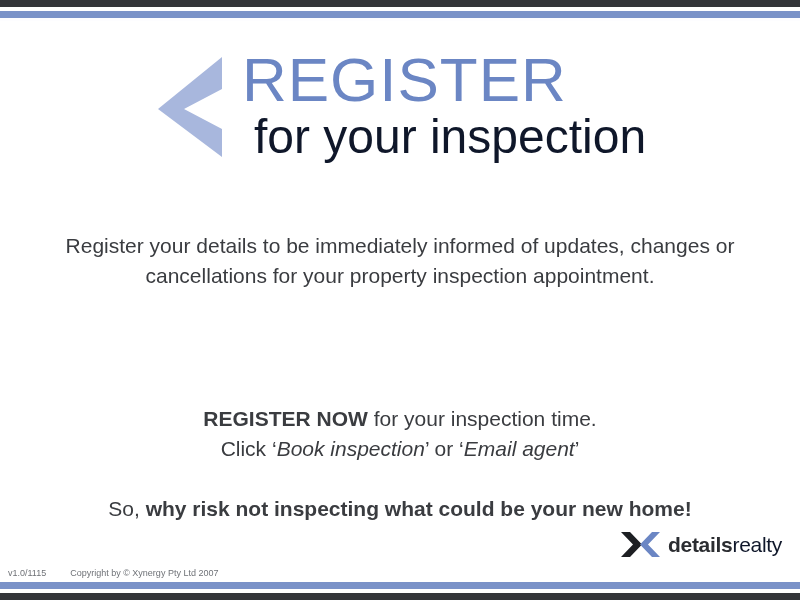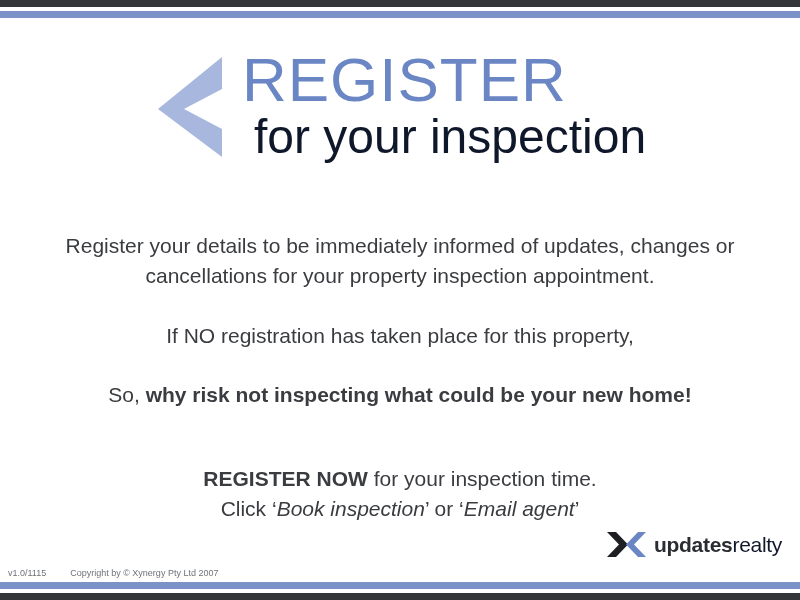--- a/index.html
+++ b/index.html
@@ -180,43 +180,43 @@
           <span class="title-sub">for your inspection</span>
         </span>
       </div>
     </div>
 
     <div class="body-copy">
 
       <p class="para p1">Register your details to be immediately informed of updates, changes or cancellations for your property inspection appointment.</p>
 
       <p class="para p2">
-        <span>If NO registration has taken place for this property,</span><br>
-      </p>
-
-      <p class="para p3">
-        <span>So, </span><b>why risk not inspecting what could be your new home!</b>
+        <br>
       </p>
 
       <p class="para p4">
         <b>REGISTER NOW</b><span> for your inspection time.</span><br>
         <span>Click ‘</span><i>Book inspection</i><span>’ or ‘</span><i>Email agent</i><span>’</span>
+      </p>
+
+      <p class="para p3">
+        <span>So, </span><b>why risk not inspecting what could be your new home!</b>
       </p>
 
     </div>
 
     <div class="brand">
       <span class="brand-mark">
         <svg viewBox="0 0 40 27" width="40" height="27" aria-hidden="true">
           <polygon points="0,1 9,1 21,13.5 9,26 0,26 12,13.5" fill="#1d1f23"></polygon>
           <polygon points="39,1 31,1 19,13.5 31,26 39,26 27,13.5" fill="#6b86c4"></polygon>
         </svg>
       </span>
       <span class="brand-word">
-        <span class="b1">updates</span><span class="b2">realty</span>
+        <span class="b1">details</span><span class="b2">realty</span>
       </span>
     </div>
 
     <div class="meta">
       <span>v1.0/1115</span>
       <span>Copyright by © Xynergy Pty Ltd 2007</span>
     </div>
 
   </div>
 

